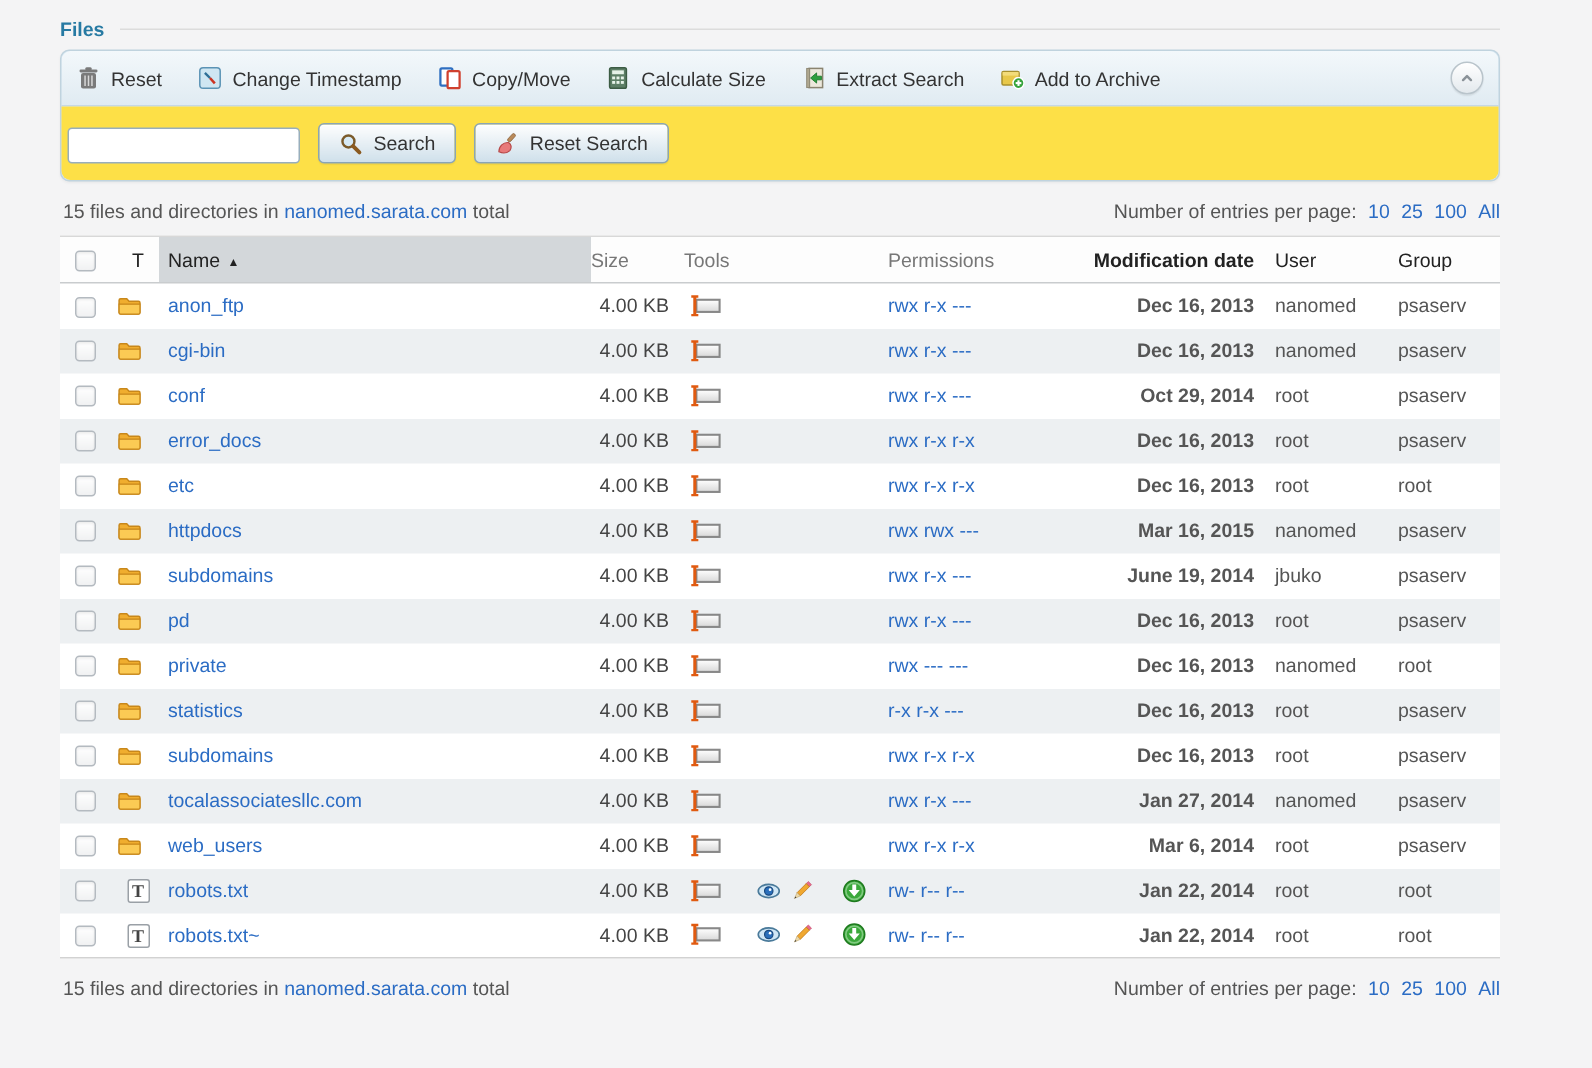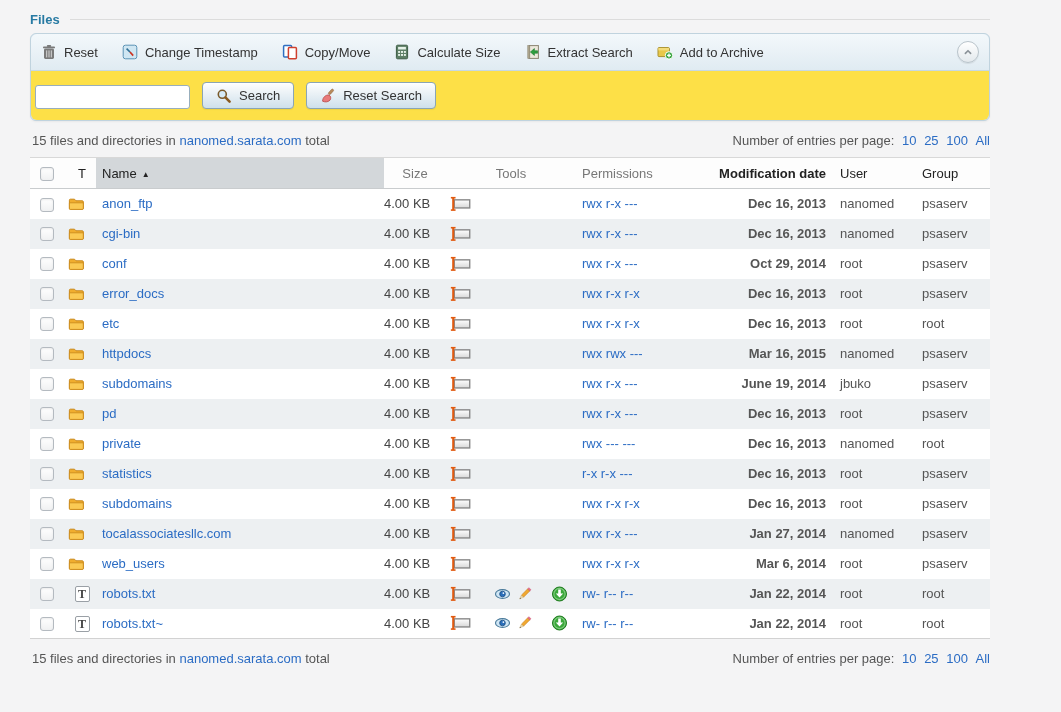--- a/index.html
+++ b/index.html
@@ -3,21 +3,21 @@
 <meta charset="utf-8">
 <style>
   * { box-sizing: border-box; margin: 0; padding: 0; }
   html,body { width:1061px; height:712px; overflow:hidden; }
   body {
     background:#f4f4f5;
     font-family:"Liberation Sans", sans-serif;
     font-size:13px;
     color:#444;
   }
-  .content { position:absolute; left:30px; top:10px; width:960px; }
+  .content { position:absolute; left:40px; top:10px; width:960px; }
 
   
   .title-row { display:flex; align-items:center; gap:10px; height:18px; }
   .page-title { color:#277aa3; font-weight:bold; font-size:13px; }
   .title-rule { flex:1; height:1px; background:#dcdcdc; margin-top:1px; }
 
   
   .toolbar-block { margin-top:5px; border:1px solid #c0d3de; border-radius:6px; background:#d6e7f2; box-shadow:0 1px 2px rgba(0,0,0,0.05); }
   .toolbar-row {
     display:flex; align-items:center; padding:5px 10px; height:37px;
@@ -53,33 +53,33 @@
   .summary-left { padding-left:2px; }
   a.lnk, .lnk { color:#2b6cc4; text-decoration:none; cursor:pointer; }
   .per-page a { margin-left:4px; }
 
   
   table.files { width:960px; border-collapse:collapse; table-layout:fixed; background:#fff; }
   table.files td, table.files th { overflow:hidden; white-space:nowrap; }
   thead tr { height:31px; background:#fdfdfd; border-top:1px solid #d8d8d8; border-bottom:1px solid #c9ccce; }
   th { font-weight:normal; color:#222; text-align:left; font-size:13px; }
   th.h-muted { color:#777; }
-  th.h-center { text-align:center; }
+  th.h-center { }
   th.c-name { background:#d3d7da; padding-left:6px; }
   .sort-arrow { font-size:8px; color:#222; margin-left:5px; vertical-align:1px; }
   th.c-type { text-align:center; }
   th.c-date, td.c-date { text-align:right; padding-right:6px;font-weight:bold; }
   th.c-user, td.c-user { padding-left:8px; }
   th.c-group, td.c-group { padding-left:14px; }
   th.c-perms, td.c-perms { padding-left:6px; }
   tbody tr { height:30px; }
   tbody tr:nth-child(even) { background:#edf0f2; }
   tbody tr:last-child { border-bottom:1px solid #d2d2d2; }
   td.c-check, th.c-check { padding-left:10px; }
-  td.c-size { text-align:left; padding-right:10px; color:#444; }
+  td.c-size { text-align:right; padding-right:10px; color:#444; }
   td.c-name { padding-left:6px; }
   td.c-date, td.c-user, td.c-group { color:#555; }
   .checkbox {
     display:inline-block; width:14px; height:14px; border:1px solid #b4bac0;
     border-radius:3px; background:linear-gradient(#fff,#f0f1f2);
     box-shadow:inset 0 1px 2px rgba(0,0,0,0.08); cursor:pointer; vertical-align:middle;
   }
   td.c-type { text-align:center; }
   td.c-type .icon16 { vertical-align:middle; }
   .tools-inner { display:flex; align-items:center; padding-left:4px; }

